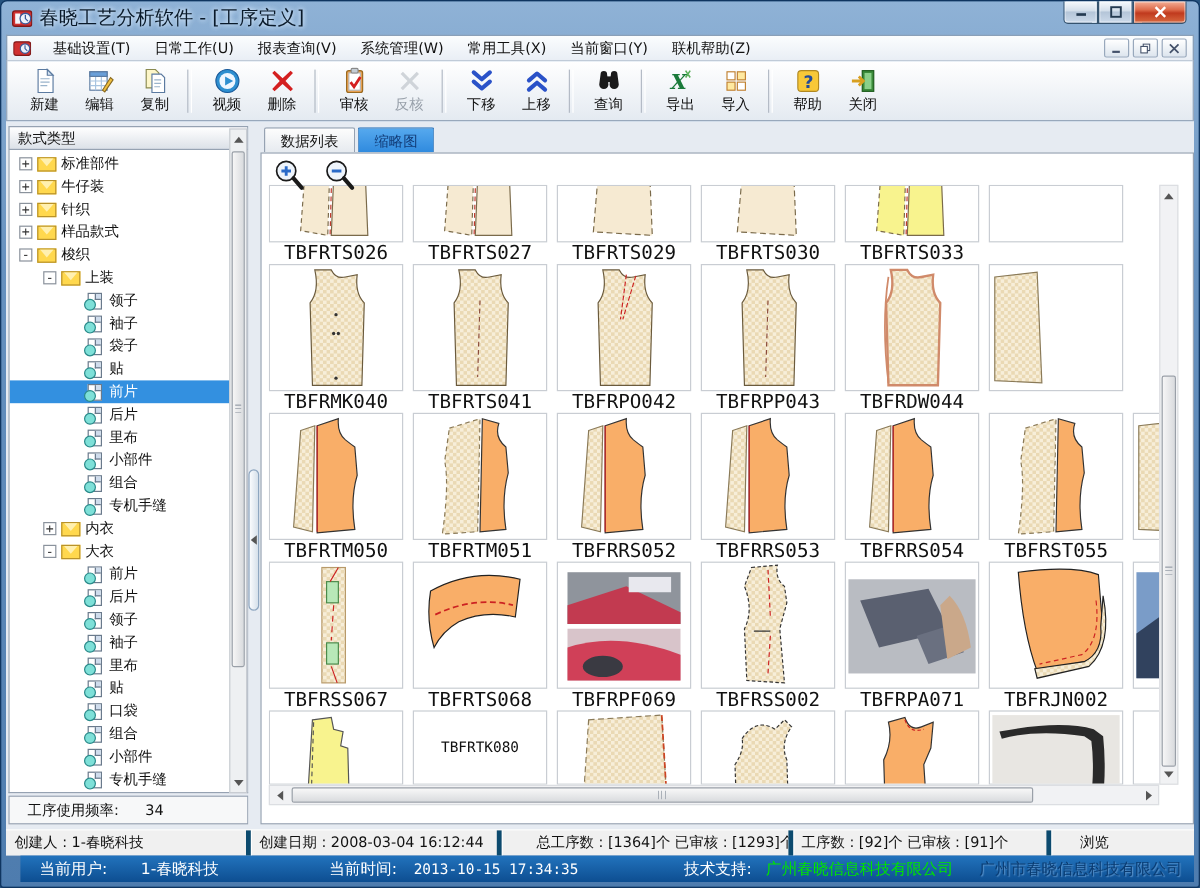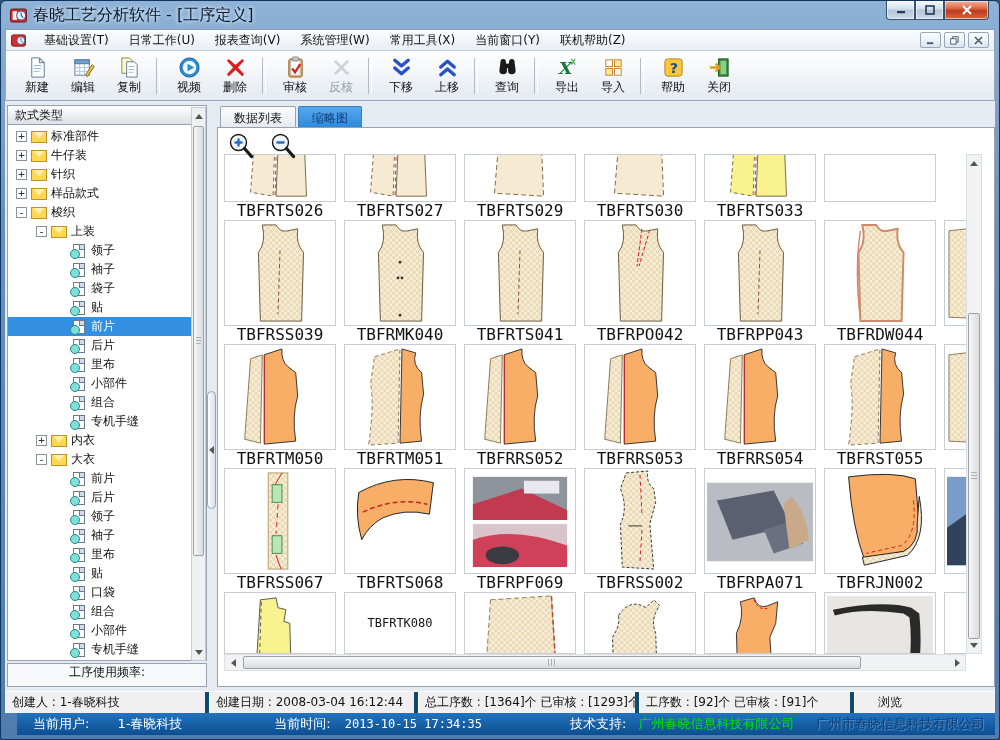--- a/index.html
+++ b/index.html
@@ -78,21 +78,21 @@
   .tri-up { width:0; height:0; border:4px solid transparent; border-bottom:5px solid #555; margin-top:-4px; }
   .tri-down { width:0; height:0; border:4px solid transparent; border-top:5px solid #555; margin-bottom:-4px; }
   .tri-left { width:0; height:0; border:4px solid transparent; border-right:5px solid #555; margin-left:-4px; }
   .tri-right { width:0; height:0; border:4px solid transparent; border-left:5px solid #555; margin-right:-4px; }
   .sb-thumb-v { position:absolute; left:1px; right:1px; top:18px; height:430px; border:1px solid #9aa0a8;
                 border-radius:2px; background:linear-gradient(90deg,#f6f6f6,#d9dbde); }
   .sb-thumb-v::after { content:""; position:absolute; left:2px; right:2px; top:50%; height:7px; margin-top:-4px;
                 background:repeating-linear-gradient(#aab0b8 0 1px,transparent 1px 3px); }
   .side-footer { position:absolute; left:6px; top:662px; width:200px; height:24px; border:1px solid #96a2b2;
                  background:#f7f8f9; display:flex; align-items:center; font-size:12px; color:#111;
-                 padding:0 15px; gap:22px;flex-direction:column; }
+                 padding:0 15px; gap:22px; }
 
   
   .splitter { position:absolute; left:206px; top:102px; width:10px; height:586px; background:#e6ebf2; }
   .spl-pill { position:absolute; left:0; top:288px; width:9px; height:118px; border:1px solid #8ea6c0;
               border-radius:5px; background:linear-gradient(90deg,#fbfcfe,#d6e0ea); display:flex;
               align-items:center; justify-content:center; }
 
   
   .main-tabs { position:absolute; left:219px; top:105px; height:21px; display:flex; gap:2px; font-size:12px; }
   .tab { padding:3px 13px 2px; background:linear-gradient(#fdfdfd,#e6eaef); border:1px solid #96a2b2;
@@ -134,21 +134,21 @@
                 border-radius:2px; background:linear-gradient(#f8f8f8,#d9dbde); }
   .sb-thumb-h::after { content:""; position:absolute; top:2px; bottom:2px; left:50%; width:8px; margin-left:-4px;
                 background:repeating-linear-gradient(90deg,#aab0b8 0 1px,transparent 1px 3px); }
 
   
   .statusbar { position:absolute; left:4px; right:4px; top:690px; height:22px; background:#f0f0f0;
                border-top:1px solid #fff; display:flex; font-size:12px; color:#111; }
   .ssec { display:flex; align-items:center; padding:0 7px; border-right:4px solid #0c4a6e;
           box-shadow:1px 0 0 #ffffff; white-space:nowrap; overflow:hidden; }
   .ssec:nth-child(1){ width:204px; } .ssec:nth-child(2){ width:209px; }
-  .ssec:nth-child(3){ width:221px; } .ssec:nth-child(4){ width:215px; }
+  .ssec:nth-child(3){ width:221px;margin-left:22px; } .ssec:nth-child(4){ width:215px; }
   .ssec:nth-child(5){ flex:1; border-right:none; box-shadow:none; padding-left:24px; }
   .footerbar { position:absolute; left:16px; right:4px; top:712px; height:22px;
                background:linear-gradient(#2273bd,#0d4e91); display:flex; align-items:center;
                color:#fff; font-size:13px; padding:0 10px 0 16px; white-space:nowrap; }
   .fb-user { margin-left:28px; }
   .fb-time-label { margin-left:92px; }
   .fb-time { margin-left:14px; font-family:"DejaVu Sans Mono",monospace; font-size:12px; }
   .fb-support-label { margin-left:88px; }
   .fb-support { margin-left:12px; color:#00e400; }
   .fb-company { margin-left:auto; color:#0a3c72; text-shadow:1px 1px 1px #5f97ce; }
@@ -627,32 +627,20 @@
           </div>
           <div class="cell">
             <div class="imgbox">
               <span class="gfx"></span>
               <span class="boxtext"></span>
             </div>
             <div class="clabel"></div>
           </div>
       </div>
       <div class="grow r2">
-        <div class="cell">
-            <div class="imgbox">
-              <span class="gfx">
-                <svg viewBox="0 0 112 106">
-                  <path d="M38,4 L52,4 Q56,12 64,10 L74,8 Q72,24 80,32 L78,102 L36,102 L34,32 Q42,22 38,4 Z" fill="url(#chk)" stroke="#6a5a3c"></path>
-                  <line x1="56" y1="30" x2="54" y2="95" stroke="#8a4a3a" stroke-dasharray="4,3"></line>
-                </svg>
-              </span>
-              <span class="boxtext"></span>
-            </div>
-            <div class="clabel">TBFRSS039</div>
-          </div>
           <div class="cell">
             <div class="imgbox">
               <span class="gfx">
                 <svg viewBox="0 0 112 106">
                   <path d="M38,4 L52,4 Q56,12 64,10 L74,8 Q72,24 80,32 L78,102 L36,102 L34,32 Q42,22 38,4 Z" fill="url(#chk)" stroke="#6a5a3c"></path>
                   <circle cx="56" cy="42" r="1.4" fill="#333"></circle>
                   <circle cx="54" cy="58" r="1.4" fill="#333"></circle>
                   <circle cx="58" cy="58" r="1.4" fill="#333"></circle>
                   <circle cx="56" cy="96" r="1.4" fill="#333"></circle>
                 </svg>

